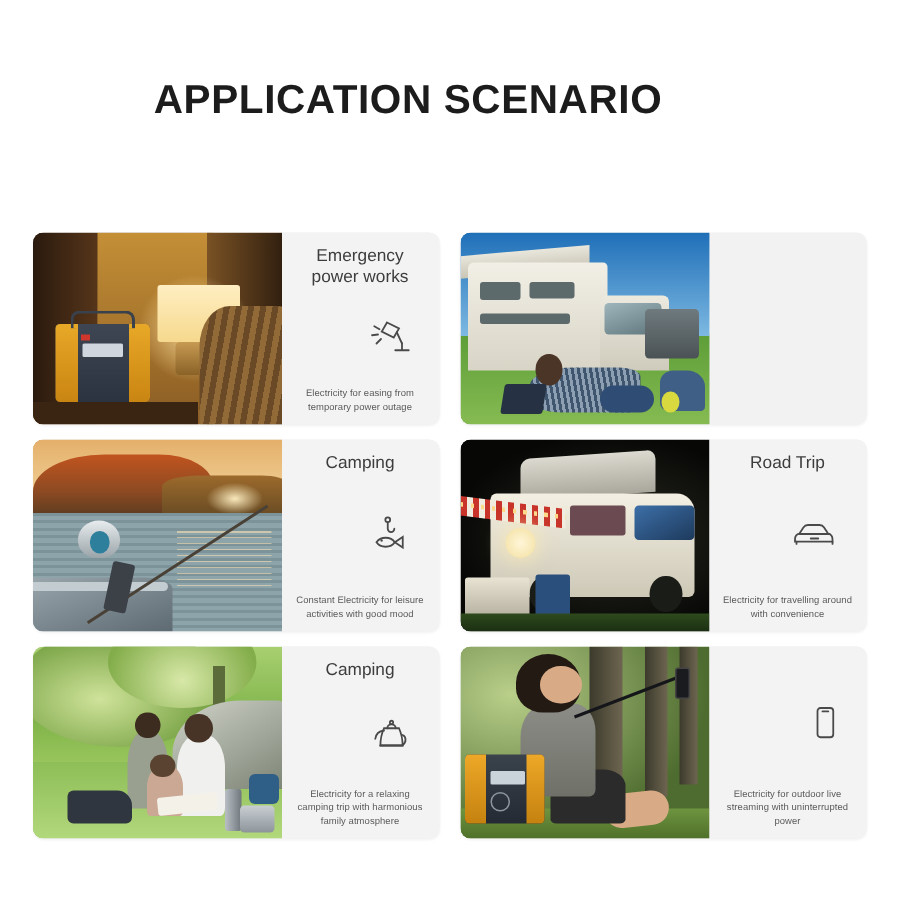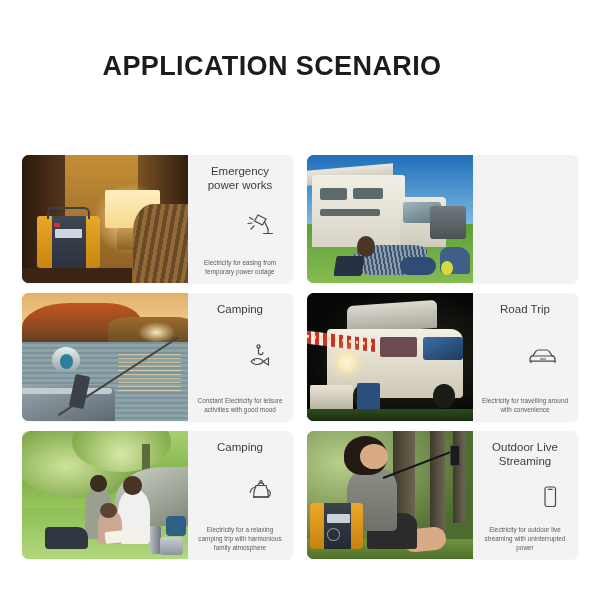--- a/index.html
+++ b/index.html
@@ -452,24 +452,20 @@
           <div class="stick6"></div>
             <div class="phone6"></div>
           <div class="unit6"></div>
             <div class="unit6L"></div>
             <div class="unit6R"></div>
           <div class="unit6S"></div>
             <div class="unit6D"></div>
         </div>
       </div>
       <div class="panel align-right">
-        <div class="cat">
-          <div>Outdoor Live</div>
-          <div>Streaming</div>
-        </div>
         <div class="icon-wrap right">
           <span>
             <svg class="ic" width="22" height="26" viewBox="0 0 22 26" fill="none" stroke="#4a4a4a" stroke-width="1.2" stroke-linecap="round">
               <rect x="7" y="3" width="10.5" height="19.5" rx="2"></rect>
               <path d="M10.3 5.3 L14.2 5.3"></path>
             </svg>
           </span>
         </div>
         <div class="desc">Electricity for outdoor live streaming with uninterrupted power</div>
       </div>

